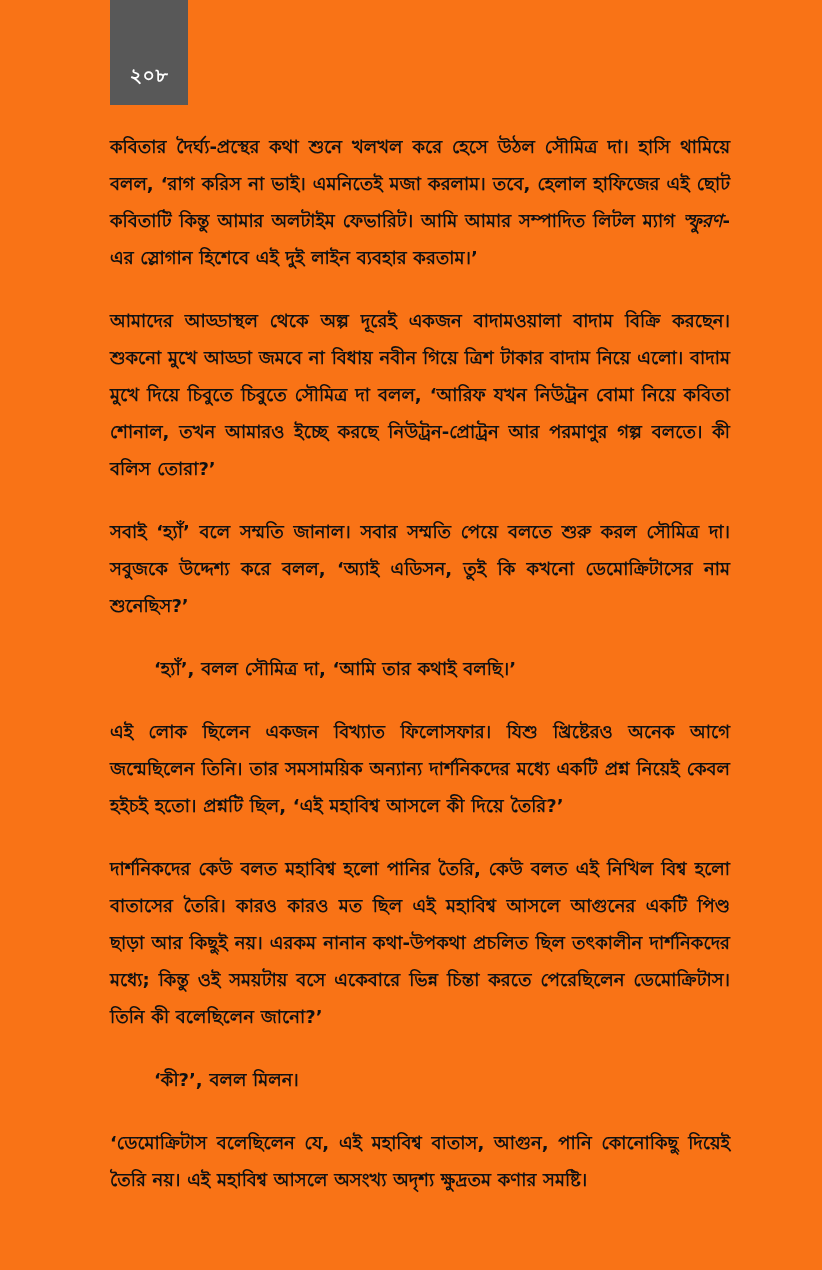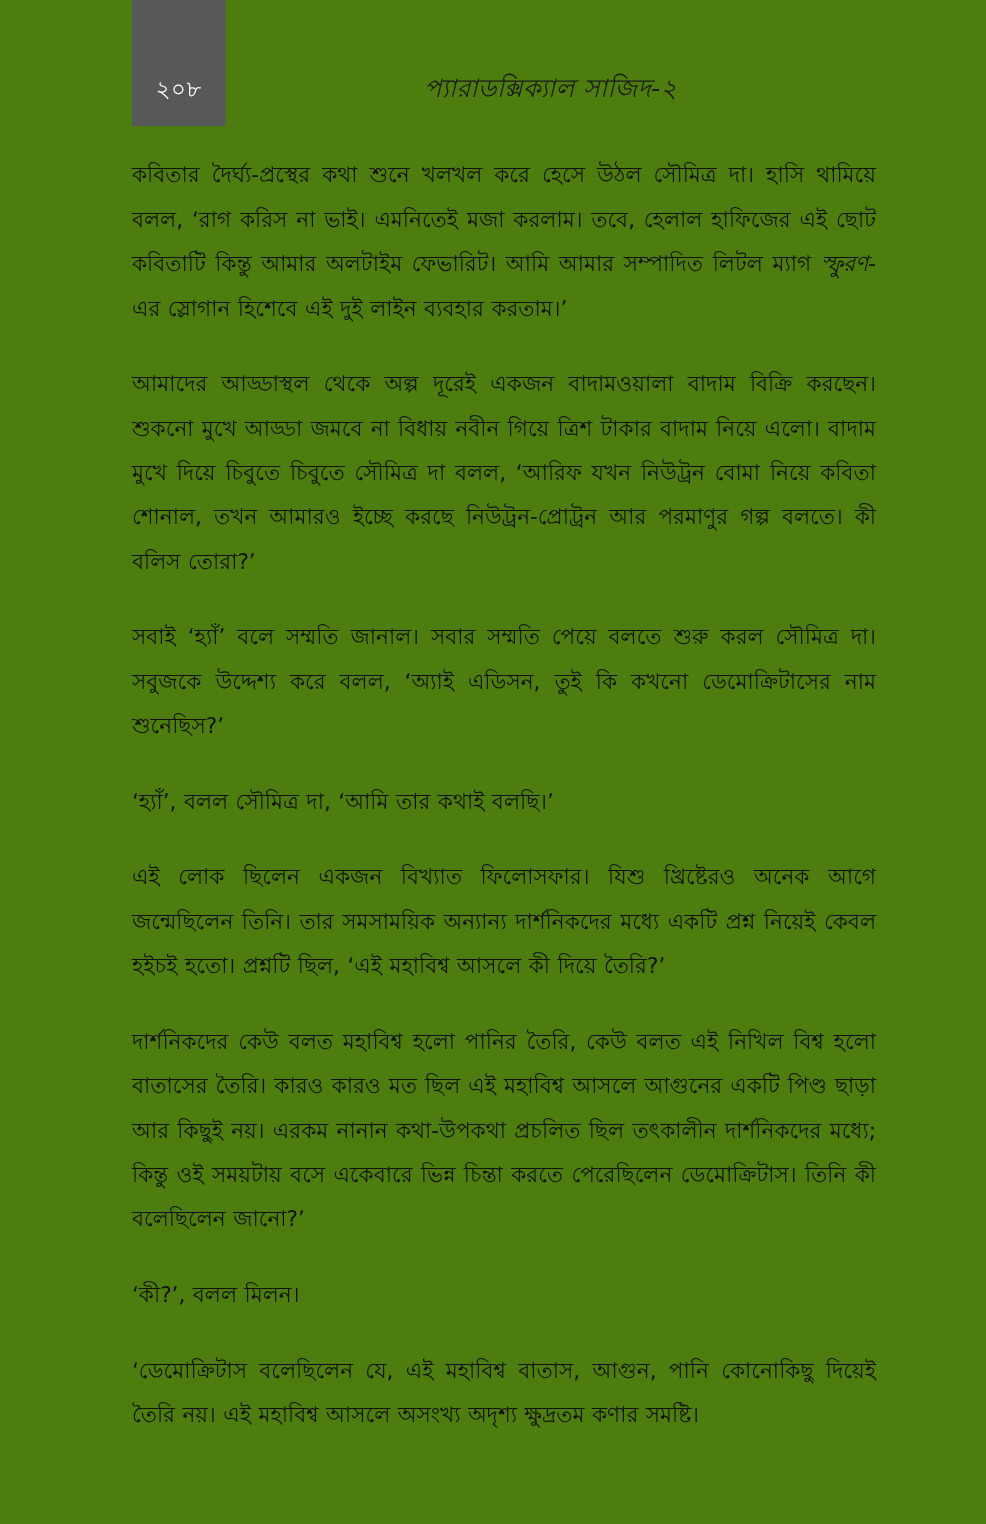--- a/index.html
+++ b/index.html
@@ -5,23 +5,24 @@
   html, body {
     margin: 0;
     padding: 0;
     background: #ffffff;
   }
 
   .page {
     position: relative;
     width: 822px;
     height: 1270px;
-    background: #4d7c0f;
+    background: #f97316;
     overflow: hidden;
     font-family: "Liberation Serif", "DejaVu Serif", serif;
+    font-weight: bold;
   }
 
   
   .page-number-box {
     position: absolute;
     left: 110px;
     top: 0px;
     width: 78px;
     height: 105px;
     background: #585858;
@@ -71,36 +72,36 @@
     font-family: "DejaVu Sans", "Liberation Sans", sans-serif;
     word-spacing: 0.5px;
   }
 
   .para:last-child {
     margin-bottom: 0;
   }
 
   .para-short {
     text-align: left;
+    margin-left: 44px;
   }
 
   .italic {
     font-style: italic;
   }
 </style>
 </head>
 <body>
 
 <div class="page">
 
   <div class="page-number-box">
     <span class="page-number">২০৮</span>
   </div>
 
-  <div class="running-title">প্যারাডক্সিক্যাল সাজিদ-২</div>
 
   <div class="text-column">
 
     <p class="para"><span>কবিতার দৈর্ঘ্য-প্রস্থের কথা শুনে খলখল করে হেসে উঠল সৌমিত্র দা। হাসি থামিয়ে বলল, ‘রাগ করিস না ভাই। এমনিতেই মজা করলাম। তবে, হেলাল হাফিজের এই ছোট কবিতাটি কিন্তু আমার অলটাইম ফেভারিট। আমি আমার সম্পাদিত লিটল ম্যাগ </span><span class="italic">স্ফুরণ</span><span>-এর স্লোগান হিশেবে এই দুই লাইন ব্যবহার করতাম।’</span></p>
 
     <p class="para">আমাদের আড্ডাস্থল থেকে অল্প দূরেই একজন বাদামওয়ালা বাদাম বিক্রি করছেন। শুকনো মুখে আড্ডা জমবে না বিধায় নবীন গিয়ে ত্রিশ টাকার বাদাম নিয়ে এলো। বাদাম মুখে দিয়ে চিবুতে চিবুতে সৌমিত্র দা বলল, ‘আরিফ যখন নিউট্রন বোমা নিয়ে কবিতা শোনাল, তখন আমারও ইচ্ছে করছে নিউট্রন-প্রোট্রন আর পরমাণুর গল্প বলতে। কী বলিস তোরা?’</p>
 
     <p class="para">সবাই ‘হ্যাঁ’ বলে সম্মতি জানাল। সবার সম্মতি পেয়ে বলতে শুরু করল সৌমিত্র দা। সবুজকে উদ্দেশ্য করে বলল, ‘অ্যাই এডিসন, তুই কি কখনো ডেমোক্রিটাসের নাম শুনেছিস?’</p>
 
 

